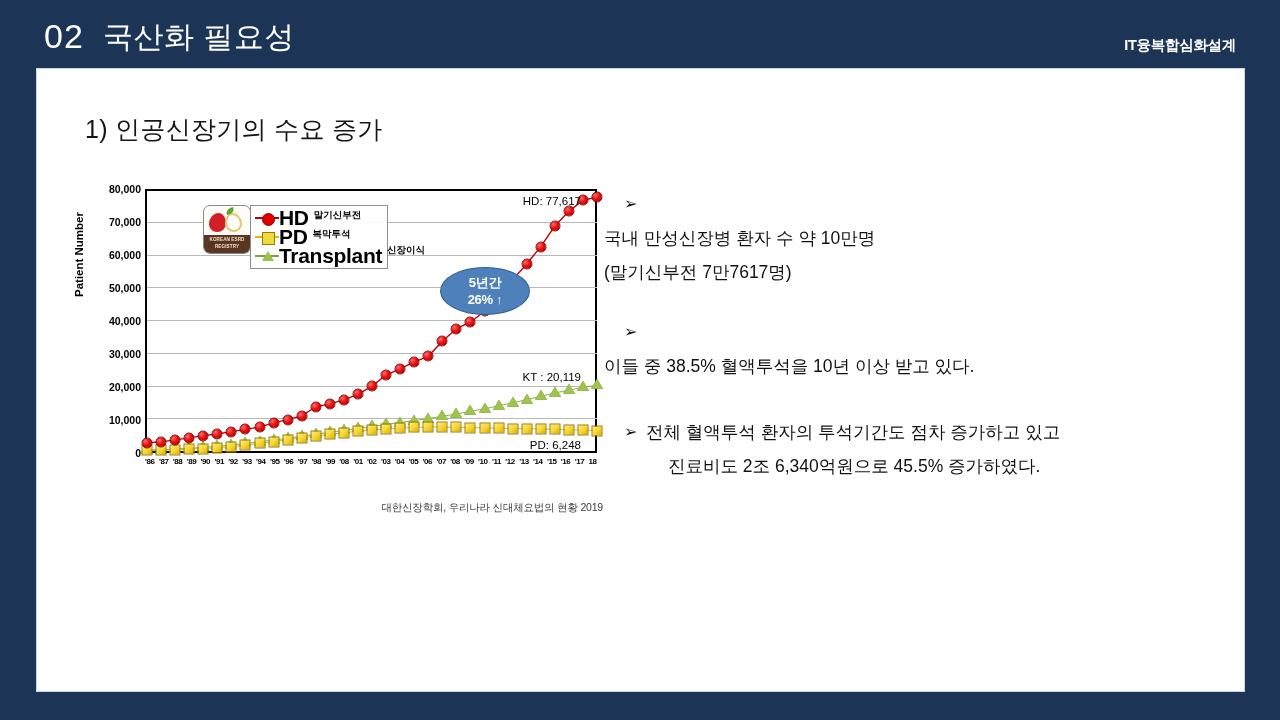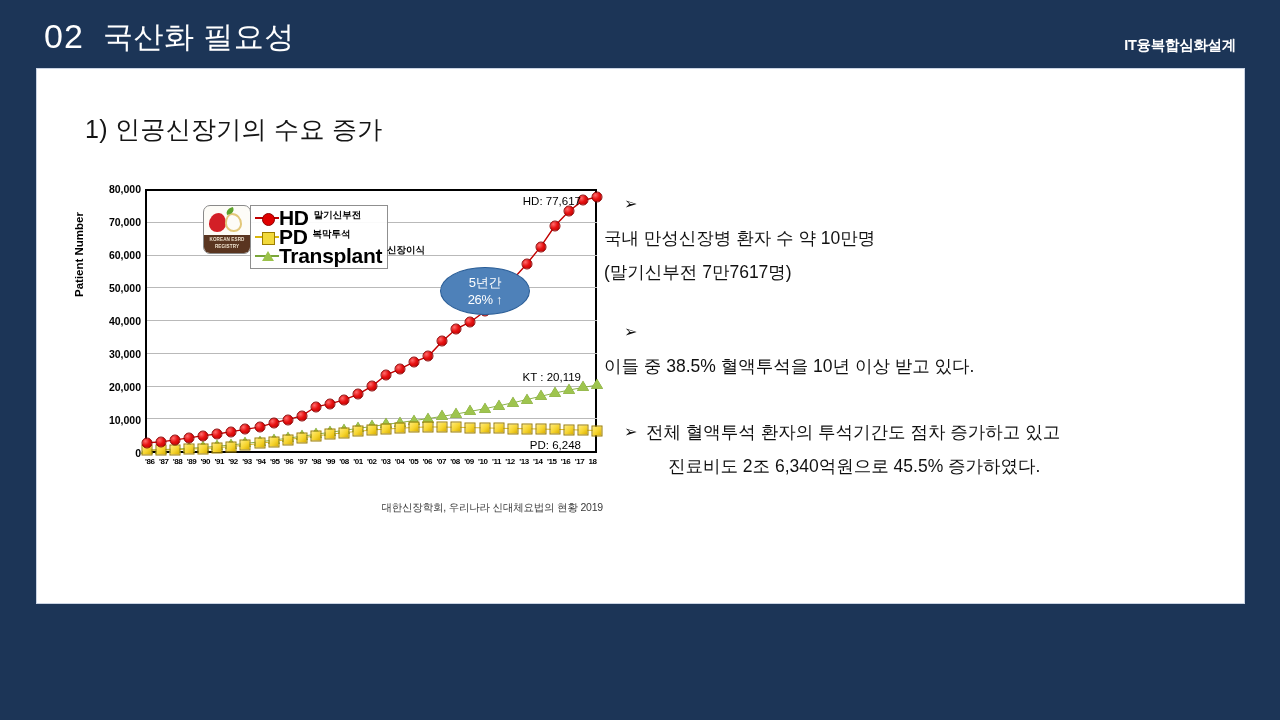--- a/index.html
+++ b/index.html
@@ -60,21 +60,21 @@
     line-height: 18px;
     letter-spacing: -0.3px;
   }
 
   
   .panel {
     position: absolute;
     left: 36px;
     top: 68px;
     width: 1209px;
-    height: 536px;
+    height: 624px;
     background: #ffffff;
     border: 1px solid #c9d3e3;
     box-sizing: border-box;
   }
 
   .section-heading {
     position: absolute;
     left: 48px;
     top: 44px;
     font-size: 25px;
@@ -295,21 +295,21 @@
     position: absolute;
     left: 293px;
     top: 78px;
     width: 90px;
     height: 48px;
     background: #4e81b9;
     border: 1.3px solid #2a5d96;
     border-radius: 50%;
     color: #ffffff;
     font-size: 13px;
-    font-weight: normal;
+    font-weight: bold;
     text-align: center;
     line-height: 17px;
     padding-top: 6px;
     box-sizing: border-box;
     z-index: 6;
     letter-spacing: -0.3px;
   }
 
   
   .marker { position: absolute; z-index: 3; }

